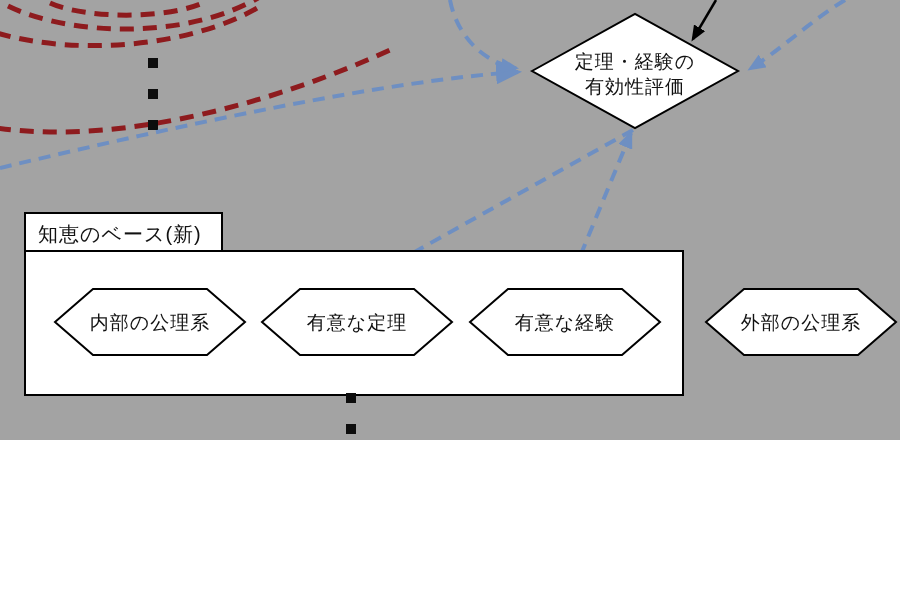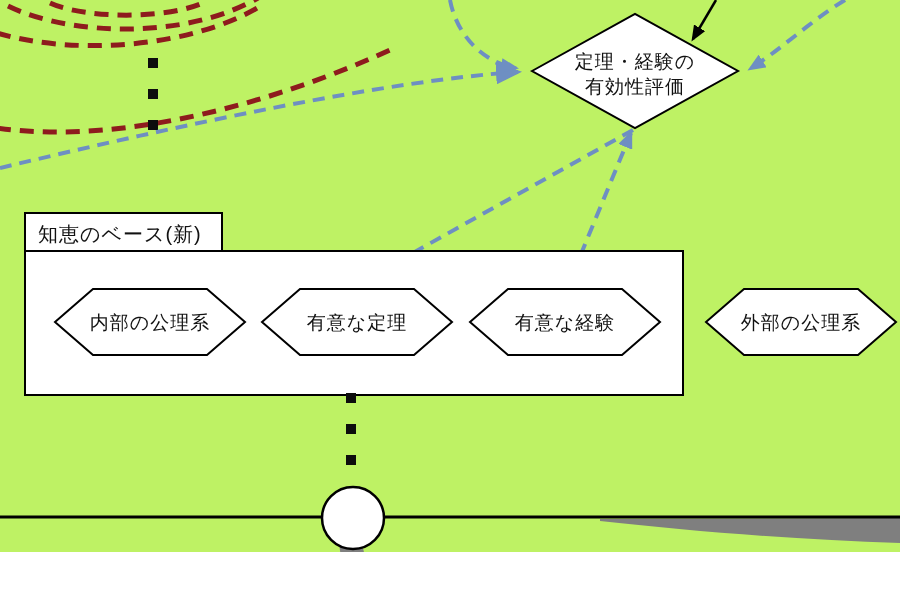--- a/index.html
+++ b/index.html
@@ -1,16 +1,16 @@
 <!DOCTYPE html>
 <html><head>
 <meta charset="utf-8">
 <style>
   html,body{margin:0;padding:0;background:#fff;}
-  .stage{position:relative;width:900px;height:552px;overflow:hidden;background:#bef264;
+  .stage{position:relative;width:900px;height:440px;overflow:hidden;background:#a3a3a3;
          font-family:"Liberation Sans", sans-serif;}
   svg{display:block;}
   text{fill:#111;font-family:"Liberation Sans", sans-serif;font-size:19px;letter-spacing:1px;}
   .shape{fill:#ffffff;stroke:#000;stroke-width:2px;}
   .redarc{fill:none;stroke:var(--red);stroke-width:5px;stroke-dasharray:14 9;}
   .bluedash{fill:none;stroke:var(--blue);stroke-width:4px;stroke-dasharray:12 8;}
   .sqdot{fill:none;stroke:#0d0d0d;stroke-width:10px;stroke-dasharray:10 21;}
   .grayband{fill:none;stroke:var(--gray);stroke-width:23px;}
 </style>
 </head>

